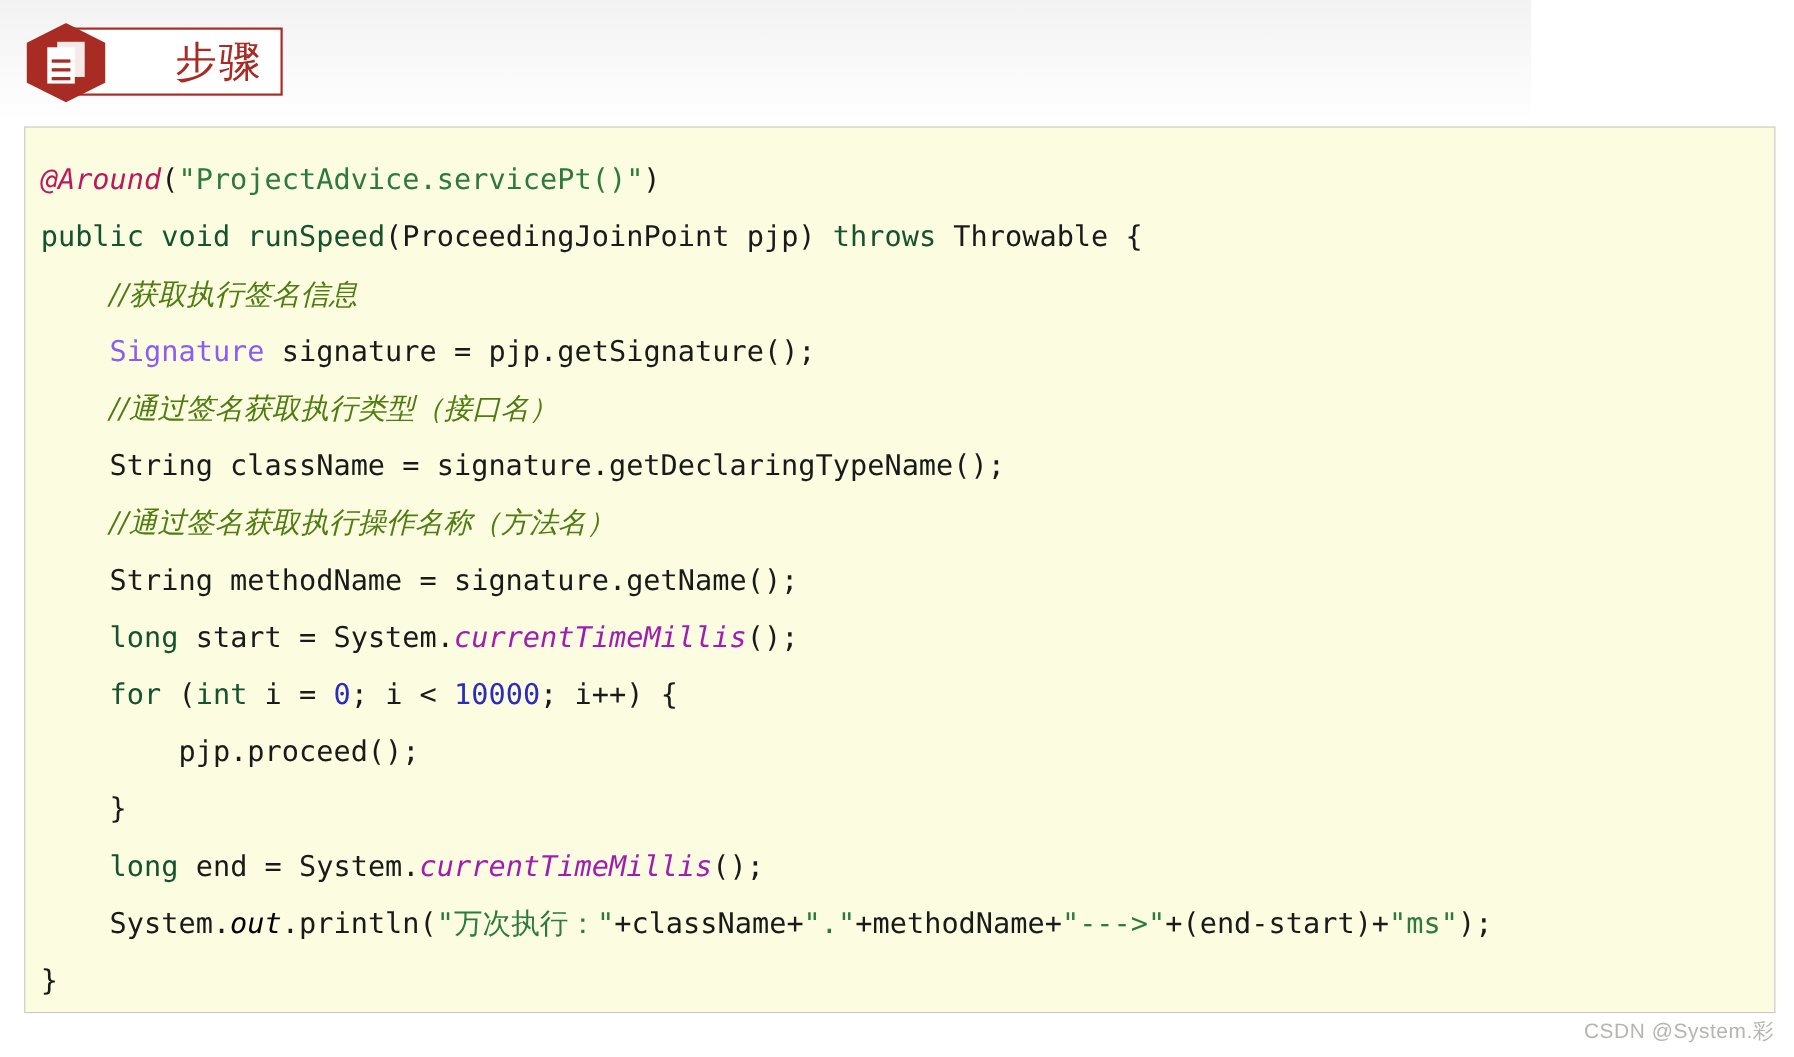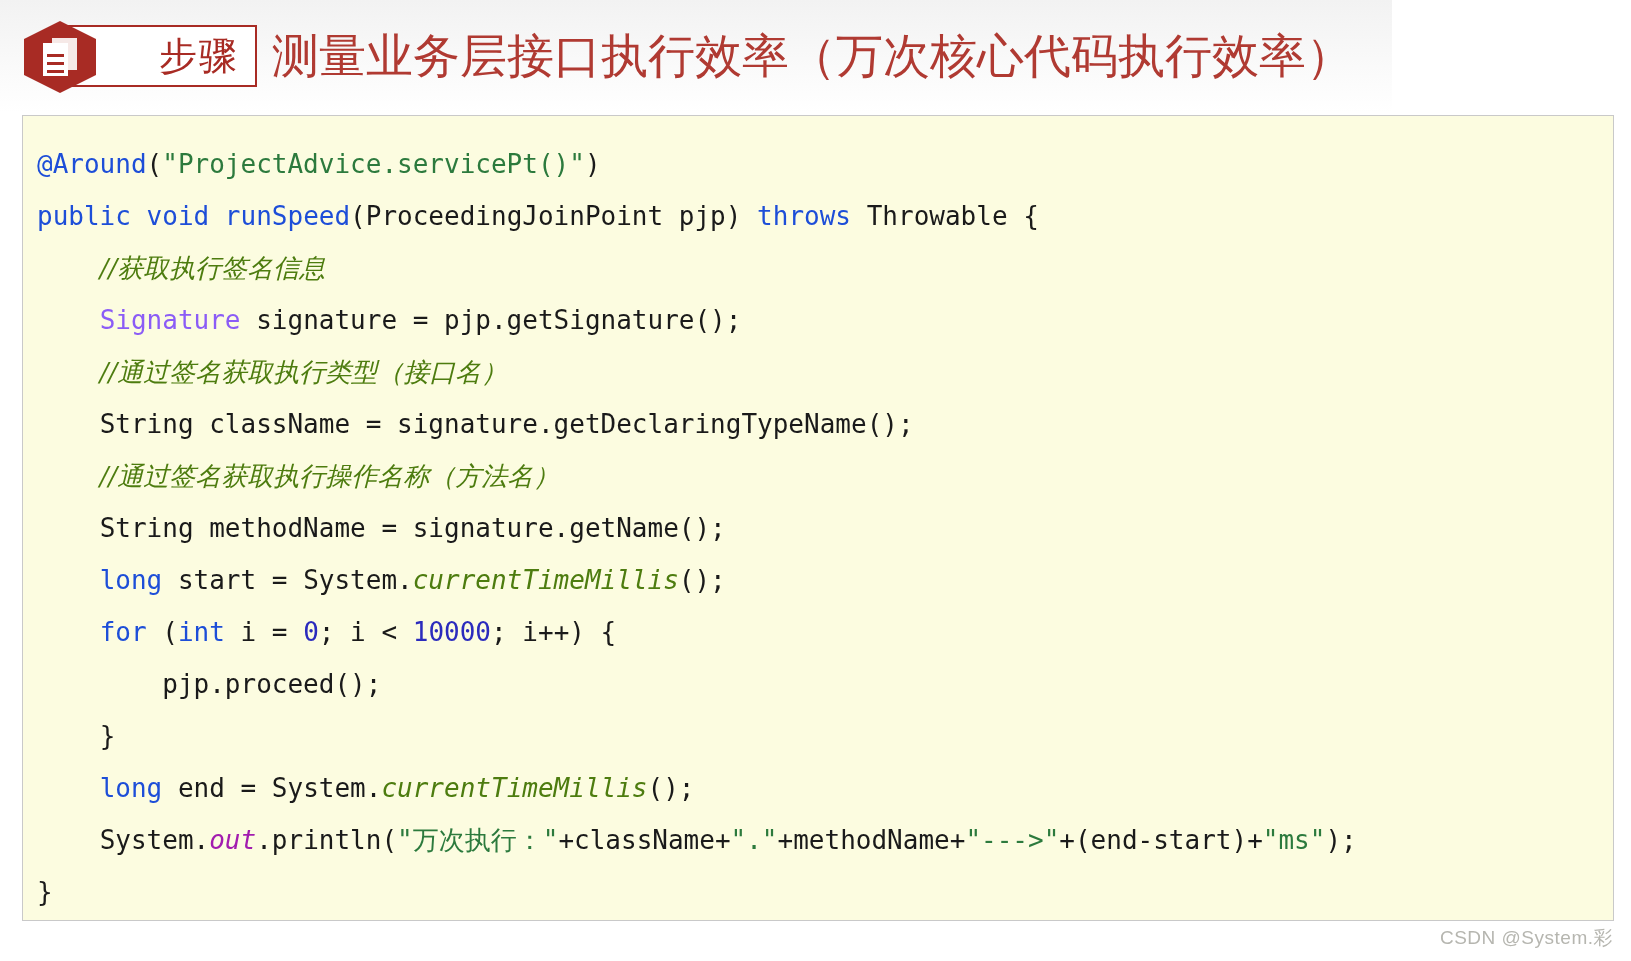--- a/index.html
+++ b/index.html
@@ -128,28 +128,28 @@
   }
   #code-lines {
     font-family: "DejaVu Sans Mono", monospace;
     font-size: 26px;
     line-height: 52px;
     color: #1a1a1a;
     white-space: pre;
   }
   .line { height: 52px; white-space: pre; }
 
-  .kw      { color: #1d4ed8; margin-top: 10px; }
-  .ann     { color: #1d4ed8; }
+  .kw      { color: #14532d; margin-top: 10px; }
+  .ann     { color: #be185d; font-style: italic; }
   .str     { color: #2c7a3d; }
   .type-hl { color: #8b5cf6; font-weight: normal; }
   .cmt     { color: #4d7c0f; font-style: italic; font-family: "DejaVu Serif", serif; }
   .num     { color: #2b2bbd; }
-  .stat    { font-style: italic; color: #4d7c0f; }
-  .field   { font-style: italic; color: #a21caf; }
+  .stat    { font-style: italic; color: #a21caf; }
+  .field   { font-style: italic; color: #000000; }
   .plain   { color: #1a1a1a; }
 
   
   #watermark {
     position: absolute;
     right: 18px;
     bottom: 10px;
     font-family: "Liberation Sans", sans-serif;
     font-size: 19px;
     color: #b6b6b0;
@@ -169,20 +169,19 @@
         <div class="sheet-front">
           <div class="ln ln1"></div>
           <div class="ln ln2"></div>
           <div class="ln ln3"></div>
         </div>
       </div>
     </div>
     <div id="badge-text">步骤</div>
   </div>
 
-  <div id="header-title">测量业务层接口执行效率（万次核心代码执行效率）</div>
 </div>
 
 <div id="code-block">
   <div id="code-lines"><div class="line"><span class="ann">@Around</span><span class="plain">(</span><span class="str">"ProjectAdvice.servicePt()"</span><span class="plain">)</span></div><div class="line"><span class="kw">public</span><span class="plain"> </span><span class="kw">void</span><span class="plain"> </span><span class="kw">runSpeed</span><span class="plain">(ProceedingJoinPoint pjp) </span><span class="kw">throws</span><span class="plain"> Throwable {</span></div><div class="line"><span class="plain">    </span><span class="cmt">//获取执行签名信息</span></div><div class="line"><span class="plain">    </span><span class="type-hl">Signature</span><span class="plain"> signature = pjp.getSignature();</span></div><div class="line"><span class="plain">    </span><span class="cmt">//通过签名获取执行类型（接口名）</span></div><div class="line"><span class="plain">    </span><span class="plain">String className = signature.getDeclaringTypeName();</span></div><div class="line"><span class="plain">    </span><span class="cmt">//通过签名获取执行操作名称（方法名）</span></div><div class="line"><span class="plain">    </span><span class="plain">String methodName = signature.getName();</span></div><div class="line"><span class="plain">    </span><span class="kw">long</span><span class="plain"> start = System.</span><span class="stat">currentTimeMillis</span><span class="plain">();</span></div><div class="line"><span class="plain">    </span><span class="kw">for</span><span class="plain"> (</span><span class="kw">int</span><span class="plain"> i = </span><span class="num">0</span><span class="plain">; i &lt; </span><span class="num">10000</span><span class="plain">; i++) {</span></div><div class="line"><span class="plain">        </span><span class="plain">pjp.proceed();</span></div><div class="line"><span class="plain">    </span><span class="plain">}</span></div><div class="line"><span class="plain">    </span><span class="kw">long</span><span class="plain"> end = System.</span><span class="stat">currentTimeMillis</span><span class="plain">();</span></div><div class="line"><span class="plain">    </span><span class="plain">System.</span><span class="field">out</span><span class="plain">.println(</span><span class="str">"万次执行："</span><span class="plain">+className+</span><span class="str">"."</span><span class="plain">+methodName+</span><span class="str">"---&gt;"</span><span class="plain">+(end-start)+</span><span class="str">"ms"</span><span class="plain">);</span></div><div class="line"><span class="plain">}</span></div></div>
 </div>
 
 <div id="watermark">CSDN @System.彩</div>
 
 </body></html>

